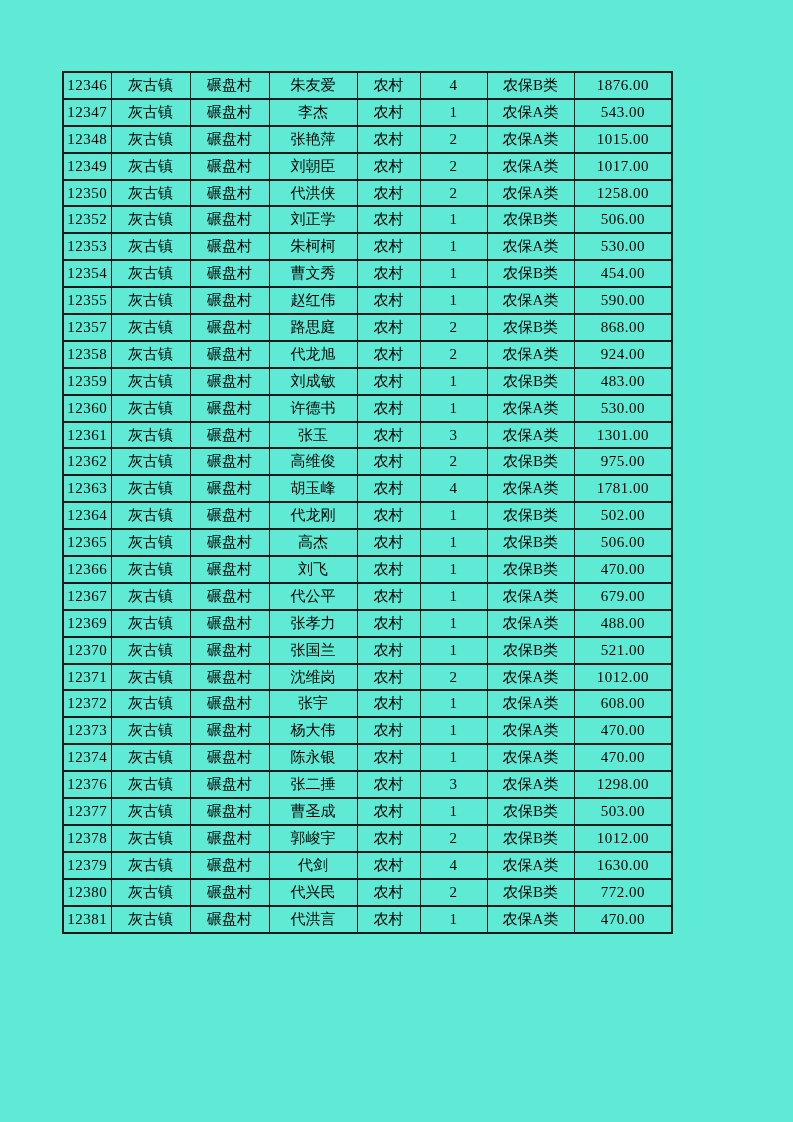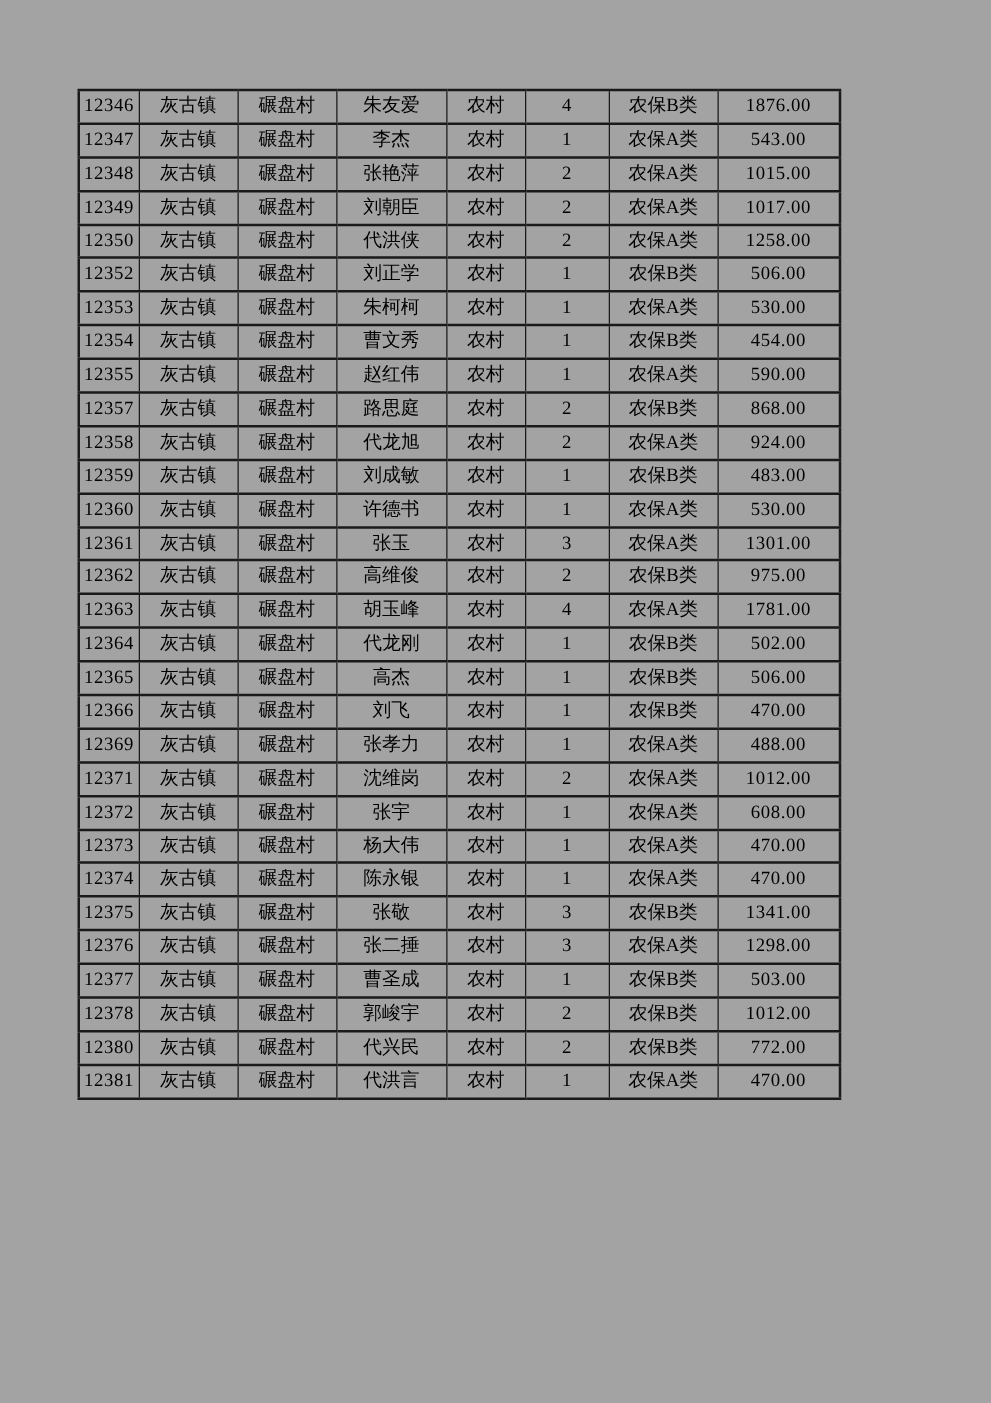--- a/index.html
+++ b/index.html
@@ -5,21 +5,21 @@
   html, body {
     margin: 0;
     padding: 0;
     background: #ffffff;
     font-family: "Liberation Serif", "DejaVu Serif", serif;
   }
   .page {
     position: relative;
     width: 793px;
     height: 1122px;
-    background: #a3a3a3;
+    background: #5eead4;
     overflow: hidden;
   }
   table.records {
     position: absolute;
     left: 62px;
     top: 71px;
     width: 611px;
     border-collapse: collapse;
     table-layout: fixed;
     border: 2px solid #1a1a1a;
@@ -251,30 +251,50 @@
     <td class="num">12366</td>
     <td>灰古镇</td>
     <td>碾盘村</td>
     <td>刘飞</td>
     <td>农村</td>
     <td class="num">1</td>
     <td>农保B类</td>
     <td class="num">470.00</td>
   </tr>
         <tr>
+    <td class="num">12367</td>
+    <td>灰古镇</td>
+    <td>碾盘村</td>
+    <td>代公平</td>
+    <td>农村</td>
+    <td class="num">1</td>
+    <td>农保A类</td>
+    <td class="num">679.00</td>
+  </tr>
+        <tr>
     <td class="num">12369</td>
     <td>灰古镇</td>
     <td>碾盘村</td>
     <td>张孝力</td>
     <td>农村</td>
     <td class="num">1</td>
     <td>农保A类</td>
     <td class="num">488.00</td>
   </tr>
         <tr>
+    <td class="num">12370</td>
+    <td>灰古镇</td>
+    <td>碾盘村</td>
+    <td>张国兰</td>
+    <td>农村</td>
+    <td class="num">1</td>
+    <td>农保B类</td>
+    <td class="num">521.00</td>
+  </tr>
+        <tr>
     <td class="num">12371</td>
     <td>灰古镇</td>
     <td>碾盘村</td>
     <td>沈维岗</td>
     <td>农村</td>
     <td class="num">2</td>
     <td>农保A类</td>
     <td class="num">1012.00</td>
   </tr>
         <tr>
@@ -301,36 +321,26 @@
     <td class="num">12374</td>
     <td>灰古镇</td>
     <td>碾盘村</td>
     <td>陈永银</td>
     <td>农村</td>
     <td class="num">1</td>
     <td>农保A类</td>
     <td class="num">470.00</td>
   </tr>
         <tr>
-    <td class="num">12375</td>
-    <td>灰古镇</td>
-    <td>碾盘村</td>
-    <td>张敬</td>
+    <td class="num">12376</td>
+    <td>灰古镇</td>
+    <td>碾盘村</td>
+    <td>张二捶</td>
     <td>农村</td>
     <td class="num">3</td>
-    <td>农保B类</td>
-    <td class="num">1341.00</td>
-  </tr>
-        <tr>
-    <td class="num">12376</td>
-    <td>灰古镇</td>
-    <td>碾盘村</td>
-    <td>张二捶</td>
-    <td>农村</td>
-    <td class="num">3</td>
     <td>农保A类</td>
     <td class="num">1298.00</td>
   </tr>
         <tr>
     <td class="num">12377</td>
     <td>灰古镇</td>
     <td>碾盘村</td>
     <td>曹圣成</td>
     <td>农村</td>
     <td class="num">1</td>
@@ -339,20 +349,30 @@
   </tr>
         <tr>
     <td class="num">12378</td>
     <td>灰古镇</td>
     <td>碾盘村</td>
     <td>郭峻宇</td>
     <td>农村</td>
     <td class="num">2</td>
     <td>农保B类</td>
     <td class="num">1012.00</td>
+  </tr>
+        <tr>
+    <td class="num">12379</td>
+    <td>灰古镇</td>
+    <td>碾盘村</td>
+    <td>代剑</td>
+    <td>农村</td>
+    <td class="num">4</td>
+    <td>农保A类</td>
+    <td class="num">1630.00</td>
   </tr>
         <tr>
     <td class="num">12380</td>
     <td>灰古镇</td>
     <td>碾盘村</td>
     <td>代兴民</td>
     <td>农村</td>
     <td class="num">2</td>
     <td>农保B类</td>
     <td class="num">772.00</td>

